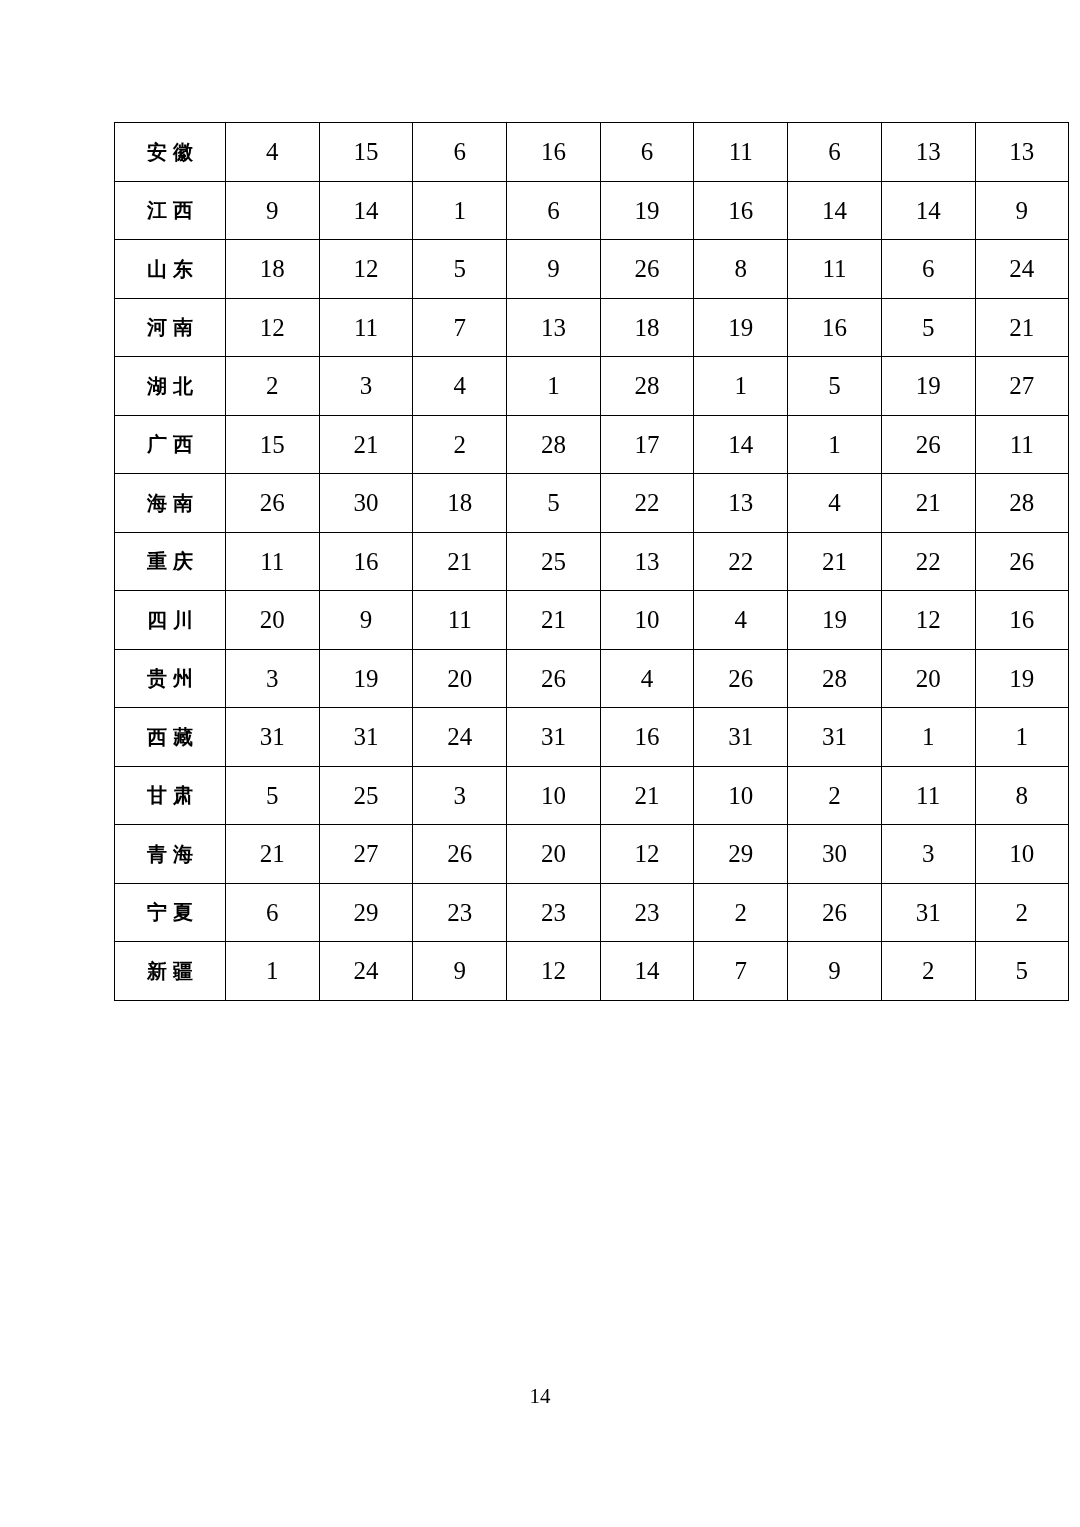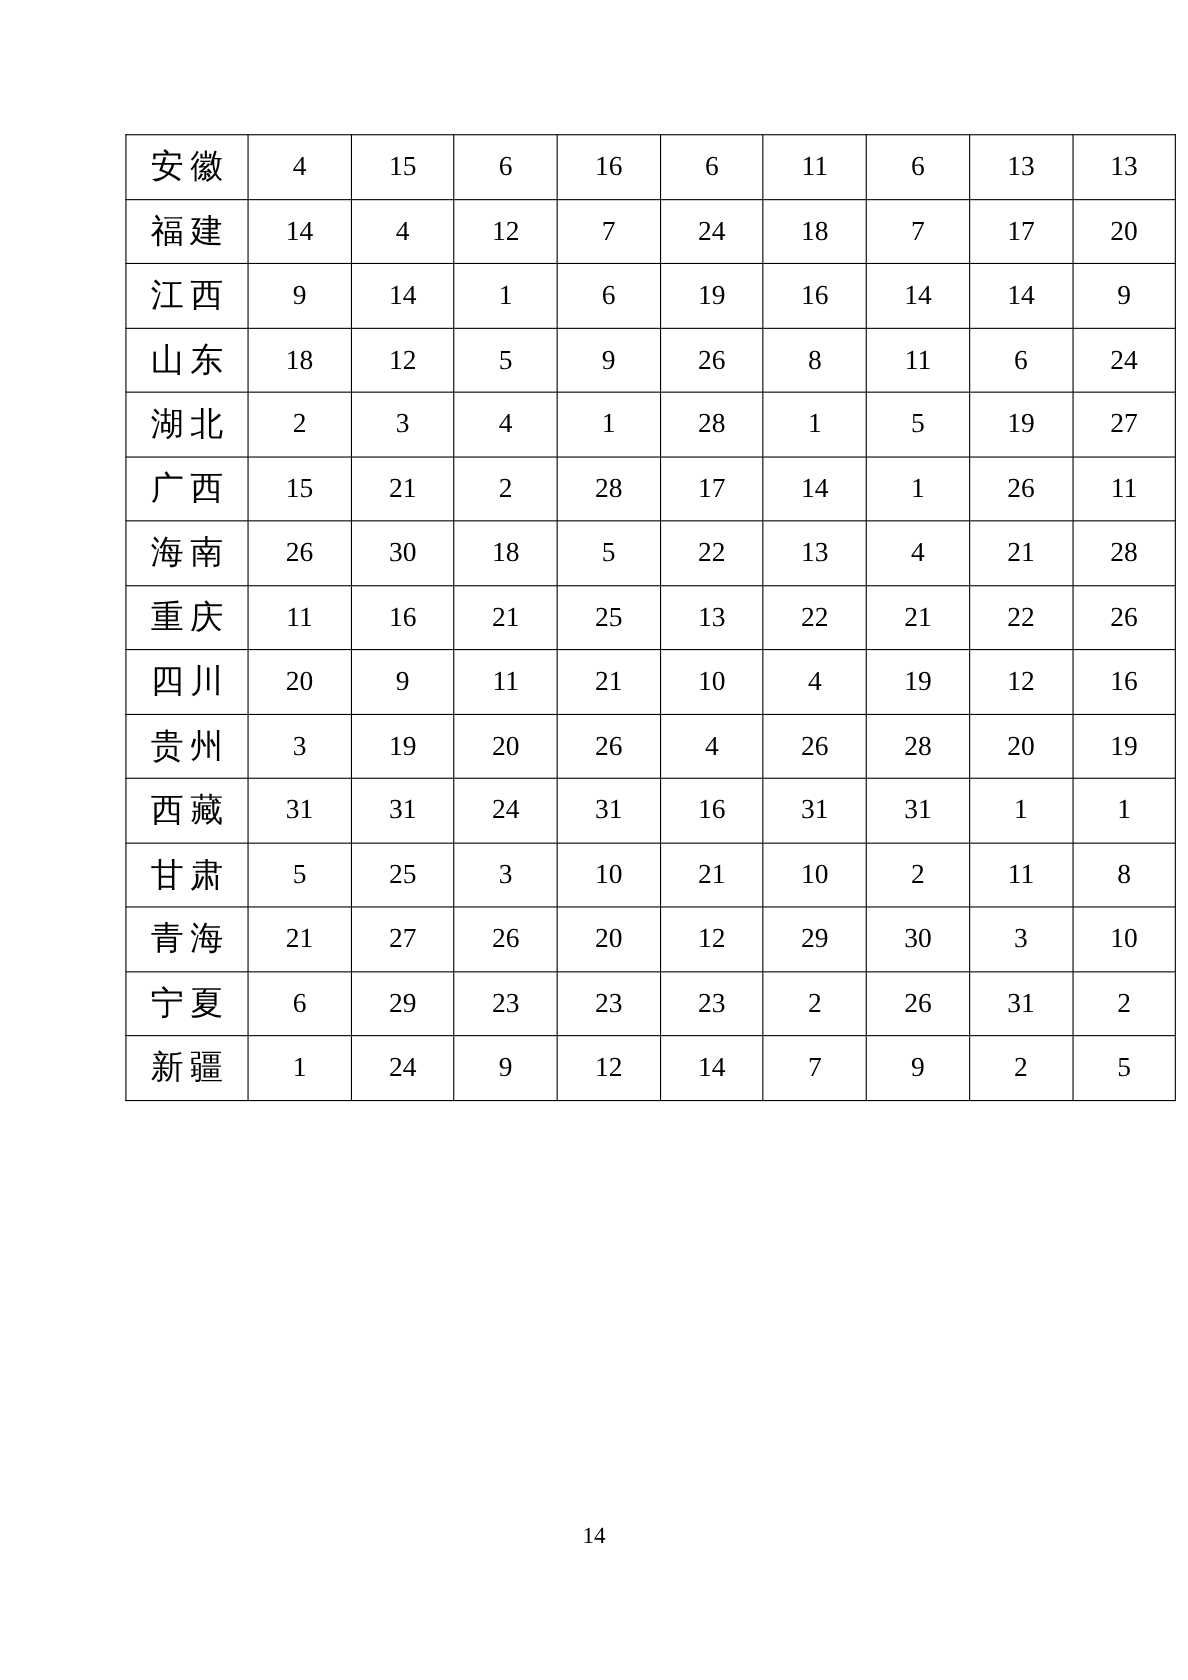--- a/index.html
+++ b/index.html
@@ -35,23 +35,24 @@
     border: 1px solid #000000;
     height: 57.5px;
     text-align: center;
     vertical-align: middle;
     font-size: 25px;
     line-height: 1.1;
     padding: 0;
   }
   table.rank-table td.name-cell {
     width: 110px;
-    font-size: 30px;
+    font-size: 20px;
     letter-spacing: 6px;
     text-indent: 6px;
+    font-weight: bold;
   }
   table.rank-table td.num-cell {
     width: 92.7px;
   }
   .page-number {
     position: absolute;
     left: 0;
     right: 0;
     top: 1384px;
     text-align: center;
@@ -73,32 +74,20 @@
             <td class="num-cell">15</td>
             <td class="num-cell">6</td>
             <td class="num-cell">16</td>
             <td class="num-cell">6</td>
             <td class="num-cell">11</td>
             <td class="num-cell">6</td>
             <td class="num-cell">13</td>
             <td class="num-cell">13</td>
           </tr>
           <tr>
-            <td class="name-cell">福建</td>
-            <td class="num-cell">14</td>
-            <td class="num-cell">4</td>
-            <td class="num-cell">12</td>
-            <td class="num-cell">7</td>
-            <td class="num-cell">24</td>
-            <td class="num-cell">18</td>
-            <td class="num-cell">7</td>
-            <td class="num-cell">17</td>
-            <td class="num-cell">20</td>
-          </tr>
-          <tr>
             <td class="name-cell">江西</td>
             <td class="num-cell">9</td>
             <td class="num-cell">14</td>
             <td class="num-cell">1</td>
             <td class="num-cell">6</td>
             <td class="num-cell">19</td>
             <td class="num-cell">16</td>
             <td class="num-cell">14</td>
             <td class="num-cell">14</td>
             <td class="num-cell">9</td>
@@ -107,20 +96,32 @@
             <td class="name-cell">山东</td>
             <td class="num-cell">18</td>
             <td class="num-cell">12</td>
             <td class="num-cell">5</td>
             <td class="num-cell">9</td>
             <td class="num-cell">26</td>
             <td class="num-cell">8</td>
             <td class="num-cell">11</td>
             <td class="num-cell">6</td>
             <td class="num-cell">24</td>
+          </tr>
+          <tr>
+            <td class="name-cell">河南</td>
+            <td class="num-cell">12</td>
+            <td class="num-cell">11</td>
+            <td class="num-cell">7</td>
+            <td class="num-cell">13</td>
+            <td class="num-cell">18</td>
+            <td class="num-cell">19</td>
+            <td class="num-cell">16</td>
+            <td class="num-cell">5</td>
+            <td class="num-cell">21</td>
           </tr>
           <tr>
             <td class="name-cell">湖北</td>
             <td class="num-cell">2</td>
             <td class="num-cell">3</td>
             <td class="num-cell">4</td>
             <td class="num-cell">1</td>
             <td class="num-cell">28</td>
             <td class="num-cell">1</td>
             <td class="num-cell">5</td>

